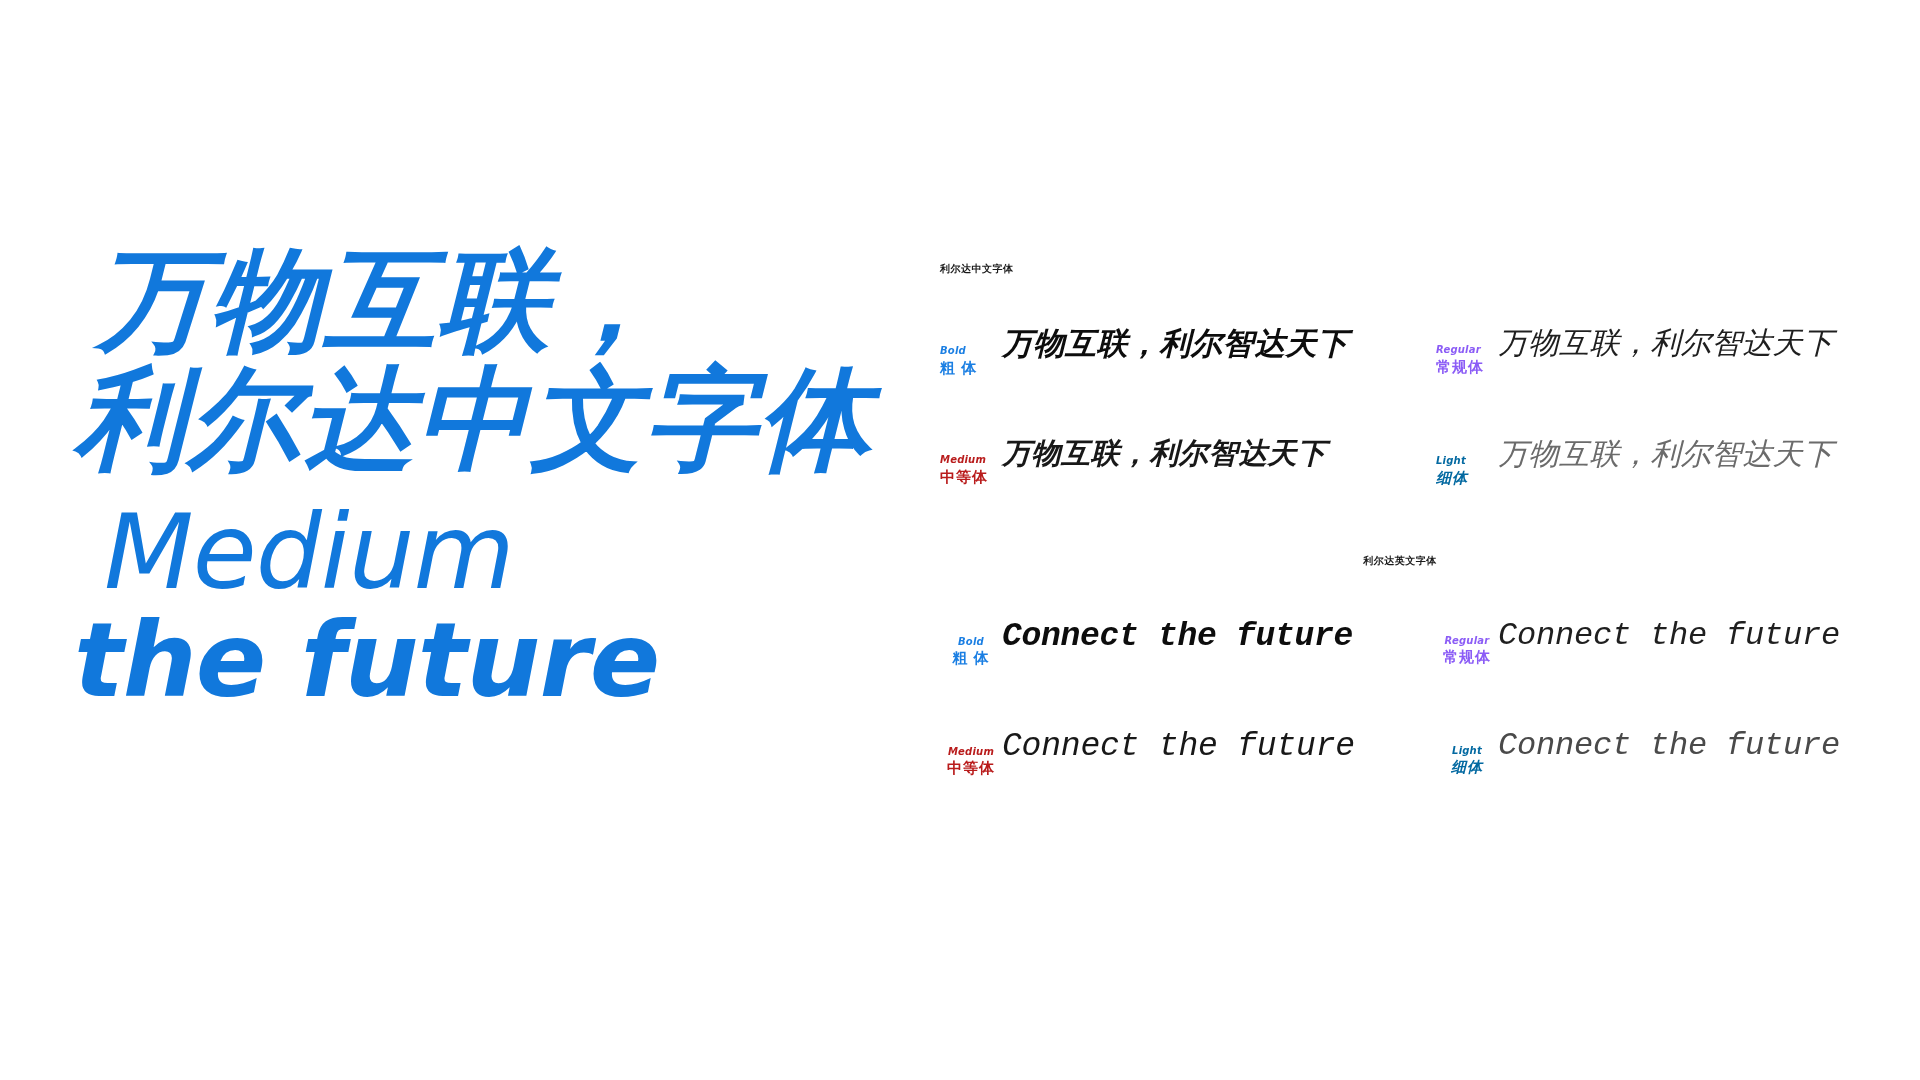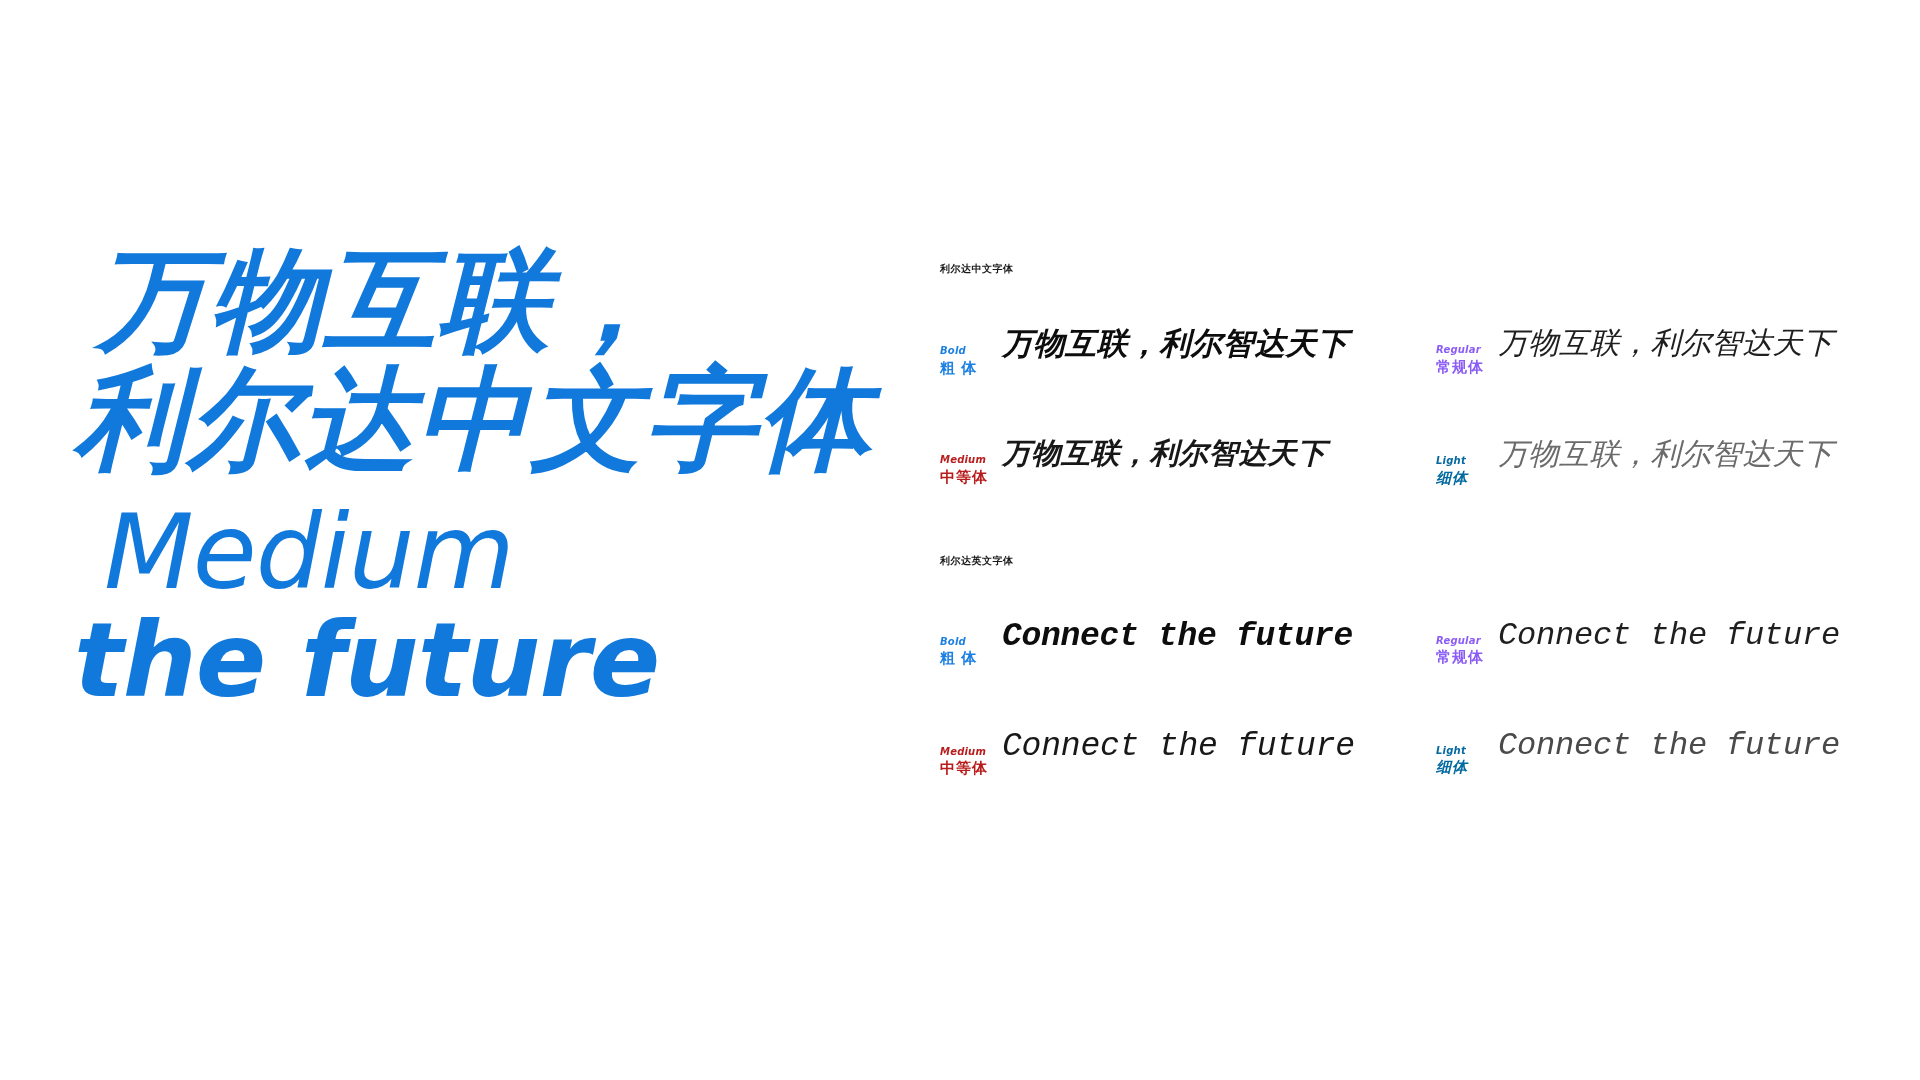--- a/index.html
+++ b/index.html
@@ -71,20 +71,21 @@
     left: 940px;
     top: 262px;
     width: 920px;
   }
 
   .section {
     margin-bottom: 0;
   }
   .section.section-en {
     margin-top: 66px;
+    text-align: center;
   }
 
   .section-title {
     font-family: "Liberation Sans", "DejaVu Sans", sans-serif;
     font-weight: 700;
     font-size: 10px;
     color: #1a1a1a;
     letter-spacing: 0.5px;
     margin: 0 0 52px 0;
   }

